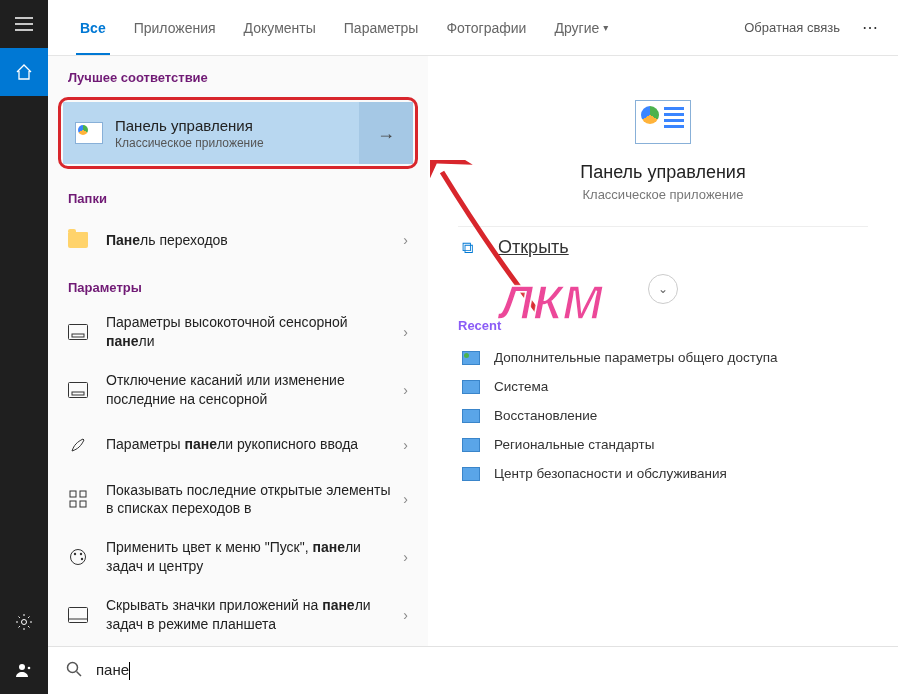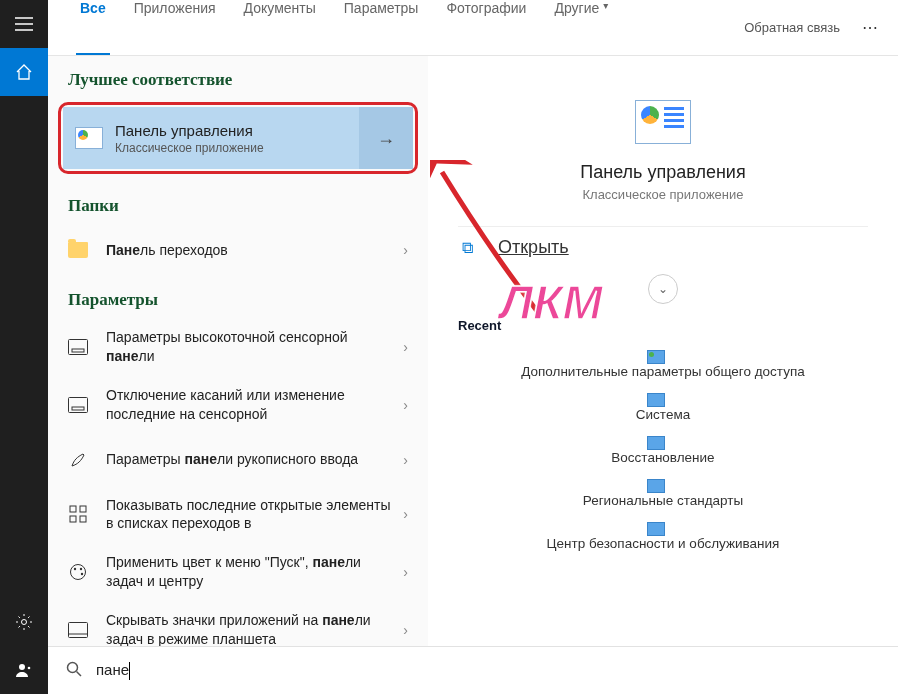--- a/index.html
+++ b/index.html
@@ -16,42 +16,41 @@
     }
     .vbar-item.active { background: #0078d4; }
     
     .main { position: absolute; left: 48px; top: 0; right: 0; bottom: 0; background: #fafafa; }
     
     .tabs-bar {
       height: 56px; display: flex; align-items: center; padding: 0 18px;
       border-bottom: 1px solid #e5e5e5; background: #fff;
     }
     .tab {
-      padding: 0 14px; height: 100%; display: flex; align-items: flex-start;
+      padding: 0 14px; height: 100%; display: flex; align-items: center;
       font-size: 14px; color: #666; cursor: pointer; position: relative;
     }
     .tab.active { color: #0078d4; font-weight: 600; }
     .tab.active::after {
       content: ''; position: absolute; bottom: 0; left: 10px; right: 10px;
       height: 2px; background: #0078d4;
     }
     .tab-chevron { margin-left: 4px; font-size: 10px; }
     .tabs-spacer { flex: 1; }
     .feedback { font-size: 13px; color: #555; margin-right: 22px; cursor: pointer; }
     .more-dots { font-size: 16px; color: #333; cursor: pointer; letter-spacing: 2px; }
     
     .content { position: absolute; top: 56px; left: 0; right: 0; bottom: 48px; display: flex; }
     
     .left-pane { width: 380px; overflow-y: auto; background: #fafafa; }
     .right-pane { flex: 1; background: #fff; padding: 24px 30px; position: relative; }
     
     .section-header {
-      font-size: 17px; font-weight: 600; color: #14532d;
+      font-size: 13px; font-weight: 600; color: #701a75;
       padding: 14px 20px 8px 20px;
-      font-family: Liberation Serif, serif;
     }
     
     .highlighted-wrapper {
       position: relative; margin: 4px 10px 8px 10px;
       border: 3px solid #d8262c; border-radius: 10px; padding: 2px;
     }
     .best-match {
       display: flex; align-items: center; background: #b8d7f0;
       height: 62px; position: relative;
     }
@@ -117,24 +116,24 @@
       border-top: 1px solid #eee; cursor: pointer;
     }
     .action-row .ai { width: 24px; margin-right: 12px; color: #0078d4; font-size: 16px; }
     .action-row .at { flex: 1; font-size: 18px; color: #333; text-decoration: underline; }
     .expand-circle {
       width: 30px; height: 30px; border: 1px solid #ccc; border-radius: 50%;
       display: flex; align-items: center; justify-content: center;
       margin: 6px auto 14px; cursor: pointer; font-size: 12px; color: #666;
     }
     
-    .recent-header { font-size: 13px; font-weight: 600; color: #0f172a; margin: 8px 0 10px; }
+    .recent-header { font-size: 13px; font-weight: 600; color: #8b5cf6; margin: 8px 0 10px; }
     .recent-item {
       display: flex; align-items: center; padding: 7px 4px; cursor: pointer;
-      font-size: 13.5px; color: #333; flex-direction: column;
+      font-size: 13.5px; color: #333;
     }
     .recent-icon {
       width: 18px; height: 14px; margin-right: 14px; background: #5aa5e8;
       border: 1px solid #3a85ca; position: relative; flex-shrink: 0;
     }
     .recent-icon.multi::before {
       content: ''; position: absolute; left: 1px; top: 1px; width: 5px; height: 5px;
       border-radius: 50%; background: #4db24d;
     }
     

